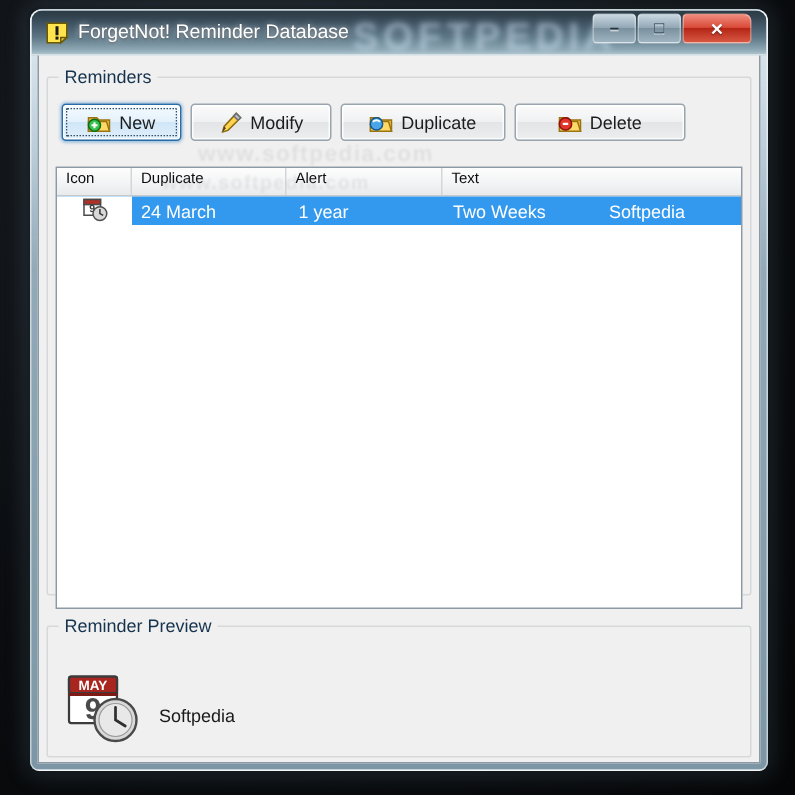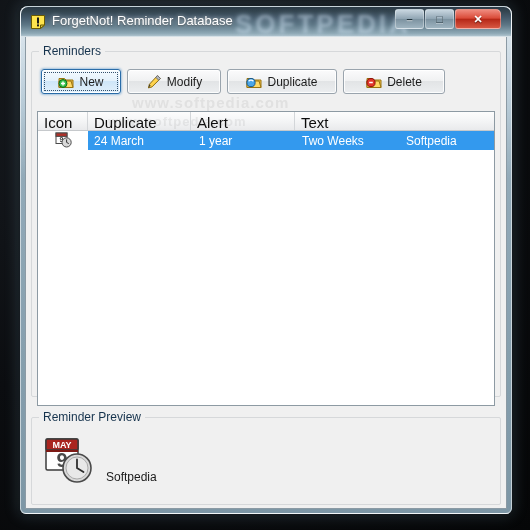--- a/index.html
+++ b/index.html
@@ -111,33 +111,33 @@
   .ticon{width:16px;height:16px;flex:0 0 16px;position:relative;}
   
   #listview{
     position:absolute;left:5px;top:59px;right:5px;height:295px;
     background:#ffffff;border:1px solid #8d9aa3;box-sizing:border-box;overflow:hidden;
   }
   #lv-header{display:flex;height:19px;box-sizing:border-box;
     background:linear-gradient(180deg,#fdfdfd 0%,#f4f5f6 50%,#e9eaec 100%);
     border-bottom:1px solid #c6c9cc;}
   .lv-th{
-    box-sizing:border-box;padding:2px 0 0 6px;font-size:15px;color:#0c0c0c;
+    box-sizing:border-box;padding:2px 0 0 6px;font-size:10px;color:#0c0c0c;
     border-right:1px solid #d3d6d9;white-space:nowrap;overflow:hidden;cursor:pointer;
   }
   .lv-th:last-child{border-right:none;}
   #lv-rows{position:relative;}
   .lv-row{display:flex;height:19px;align-items:center;box-sizing:border-box;cursor:default;}
   .lv-row.selected{background:#3399ee;color:#ffffff;}
   .lv-td{box-sizing:border-box;padding-left:6px;font-size:12px;white-space:nowrap;overflow:hidden;}
   .lv-td.iconcell{padding-left:0;display:flex;align-items:center;justify-content:center;}
   .lv-row.selected .lv-td.iconcell{background:#ffffff;}
   
   #preview-body{position:absolute;left:10px;top:14px;right:8px;bottom:6px;}
-  #preview-icon{position:absolute;left:2px;top:4px;width:52px;height:48px;}
+  #preview-icon{position:absolute;left:2px;top:16px;width:52px;height:48px;}
   #preview-title{position:absolute;left:64px;top:7px;font-size:13px;font-weight:bold;color:#111;white-space:nowrap;}
   #preview-text{position:absolute;left:64px;top:38px;font-size:12px;color:#1a1a1a;white-space:nowrap;}
   .wmc{
     position:absolute;font-weight:bold;color:rgba(120,120,120,0.13);
     user-select:none;pointer-events:none;white-space:nowrap;filter:blur(0.6px);
   }
 </style>
 </head>
 <body>
 
@@ -207,21 +207,21 @@
               <svg width="16" height="16" viewBox="0 0 16 16">
                 <path d="M1 4.5 H6.5 L8 6 H15 V13.5 H1 Z" fill="#f2c14a" stroke="#9a7410" stroke-width="1"></path>
                 <path d="M1 7 H13 L15 13.5 H1 Z" fill="#ffd966" stroke="#9a7410" stroke-width="1"></path>
                 <circle cx="5" cy="8.6" r="4.1" fill="#4aa6e8" stroke="#13588f" stroke-width="1"></circle>
                 <path d="M2.6 7.2 Q5 5.2 7.4 7.2" stroke="#ffffff" stroke-width="1.2" fill="none"></path>
               </svg>
             </span>
             <span>Duplicate</span>
           </div>
 
-          <div class="tbtn" style="left:311px;width:102px;">
+          <div class="tbtn" style="left:311px;width:114px;">
             <span class="ticon">
               <svg width="16" height="16" viewBox="0 0 16 16">
                 <path d="M1 4.5 H6.5 L8 6 H15 V13.5 H1 Z" fill="#f2c14a" stroke="#9a7410" stroke-width="1"></path>
                 <path d="M1 7 H13 L15 13.5 H1 Z" fill="#ffd966" stroke="#9a7410" stroke-width="1"></path>
                 <circle cx="5" cy="8.6" r="4.1" fill="#e2352b" stroke="#8b1109" stroke-width="1"></circle>
                 <path d="M3.2 8.6 H6.8" stroke="#ffffff" stroke-width="1.5"></path>
               </svg>
             </span>
             <span>Delete</span>
           </div>

